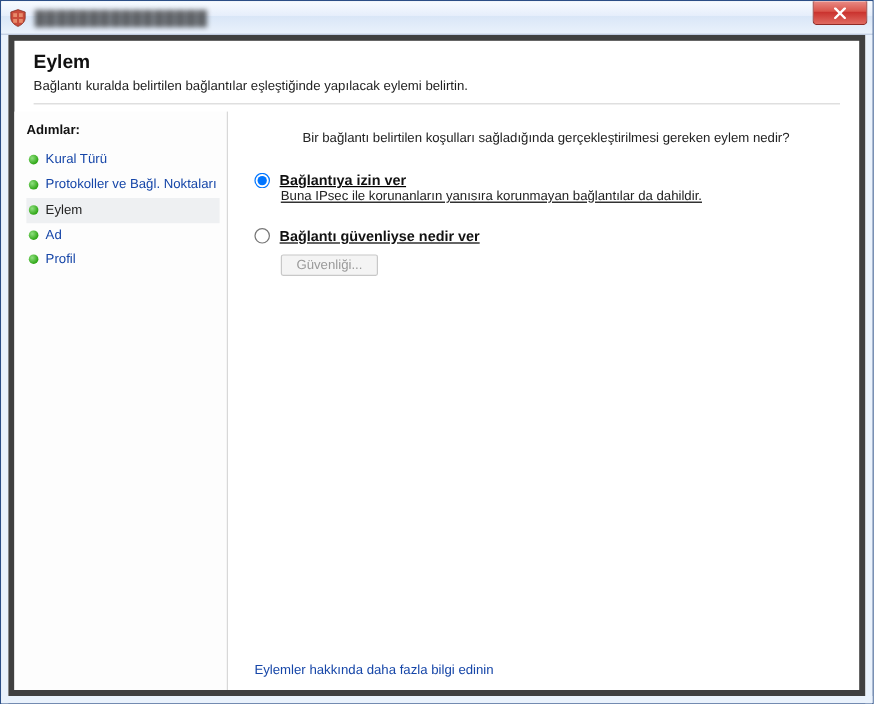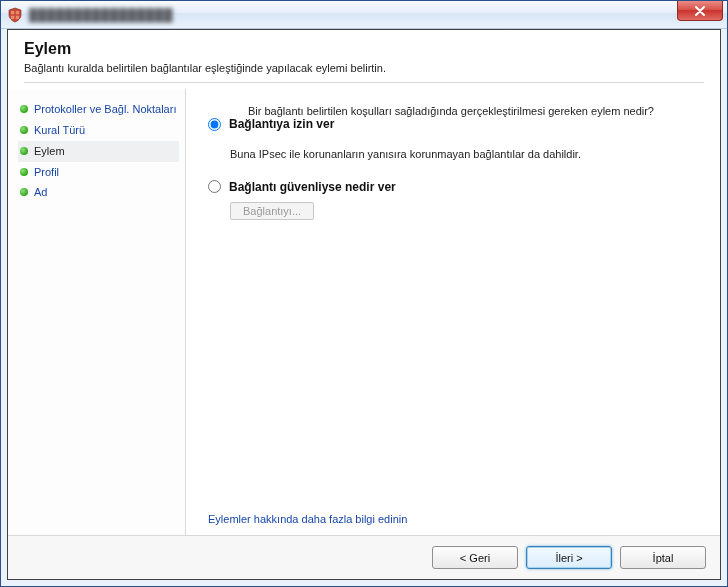--- a/index.html
+++ b/index.html
@@ -48,21 +48,21 @@
   }
   .close-btn svg { display:block; }
 
   .content {
     flex: 1; display: flex; flex-direction: column;
     border: 6px solid #eaf2fc;
     border-top: none;
   }
   .inner {
     flex:1; display:flex; flex-direction:column;
-    border: 1px solid #404040;
+    border: 5px solid #404040;
     background: #fff;
     justify-content: flex-end;
   }
 
   .header {
     padding: 10px 16px 6px 16px;
   }
   .header h1 {
     margin: 0 0 4px 0;
     font-size: 16px;
@@ -116,38 +116,40 @@
 
   .main {
     flex: 1;
     padding: 16px 22px 10px 22px;
     display: flex; flex-direction: column;
     position: relative;
   }
   .question {
     font-size: 11px;
     color: #222;
+    margin-bottom: 22px;
     padding-left: 40px;
   }
   .option {
     margin-bottom: 18px;
+    text-decoration: underline;
   }
   .option-row {
     display: flex; align-items: center; gap: 8px;
   }
   .option-row input[type=radio] {
     margin: 0;
   }
   .option-title {
     font-weight: 700;
     font-size: 12px;
     color: #111;
   }
   .option-desc {
-    margin: 16px 0 0 22px;
+    margin: 0 0 0 22px;
     font-size: 11px;
     color: #222;
     line-height: 1.35;
     max-width: 470px;
   }
   .customize-btn {
     margin: 8px 0 0 22px;
     padding: 2px 12px;
     font-size: 11px;
     font-family: inherit;
@@ -215,69 +217,65 @@
 
       <div class="header">
         <h1>Eylem</h1>
         <div class="subtitle">Bağlantı kuralda belirtilen bağlantılar eşleştiğinde yapılacak eylemi belirtin.</div>
         <div class="header-sep"></div>
       </div>
 
       <div class="body">
 
         <div class="sidebar">
-
+          <div class="steps-title">Adımlar:</div>
+
+          <div class="step-item link">
+            <span class="bullet"></span>
+            <span class="label">Kural Türü</span>
+          </div>
           <div class="step-item link">
             <span class="bullet"></span>
             <span class="label">Protokoller ve Bağl. Noktaları</span>
           </div>
-          <div class="step-item link">
-            <span class="bullet"></span>
-            <span class="label">Kural Türü</span>
-          </div>
           <div class="step-item current">
             <span class="bullet"></span>
             <span class="label">Eylem</span>
           </div>
           <div class="step-item link">
             <span class="bullet"></span>
+            <span class="label">Ad</span>
+          </div>
+          <div class="step-item link">
+            <span class="bullet"></span>
             <span class="label">Profil</span>
-          </div>
-          <div class="step-item link">
-            <span class="bullet"></span>
-            <span class="label">Ad</span>
           </div>
         </div>
 
         <div class="main">
           <div class="question">Bir bağlantı belirtilen koşulları sağladığında gerçekleştirilmesi gereken eylem nedir?</div>
 
           <div class="option">
             <label class="option-row">
               <input type="radio" name="action" checked="" style="">
               <span class="option-title">Bağlantıya izin ver</span>
             </label>
             <div class="option-desc">Buna IPsec ile korunanların yanısıra korunmayan bağlantılar da dahildir.</div>
           </div>
 
           <div class="option">
             <label class="option-row">
               <input type="radio" name="action" style="">
               <span class="option-title">Bağlantı güvenliyse nedir ver</span>
             </label>
-            <button class="customize-btn" disabled="">Bağlantıyı...</button>
+            <button class="customize-btn" disabled="">Güvenliği...</button>
           </div>
 
 
           <a class="learn-link">Eylemler hakkında daha fazla bilgi edinin</a>
         </div>
 
       </div>
 
-      <div class="footer">
-        <button>&lt; Geri</button>
-        <button class="primary">İleri &gt;</button>
-        <button>İptal</button>
-      </div>
 
     </div>
   </div>
 </div>
 
 </body></html>

